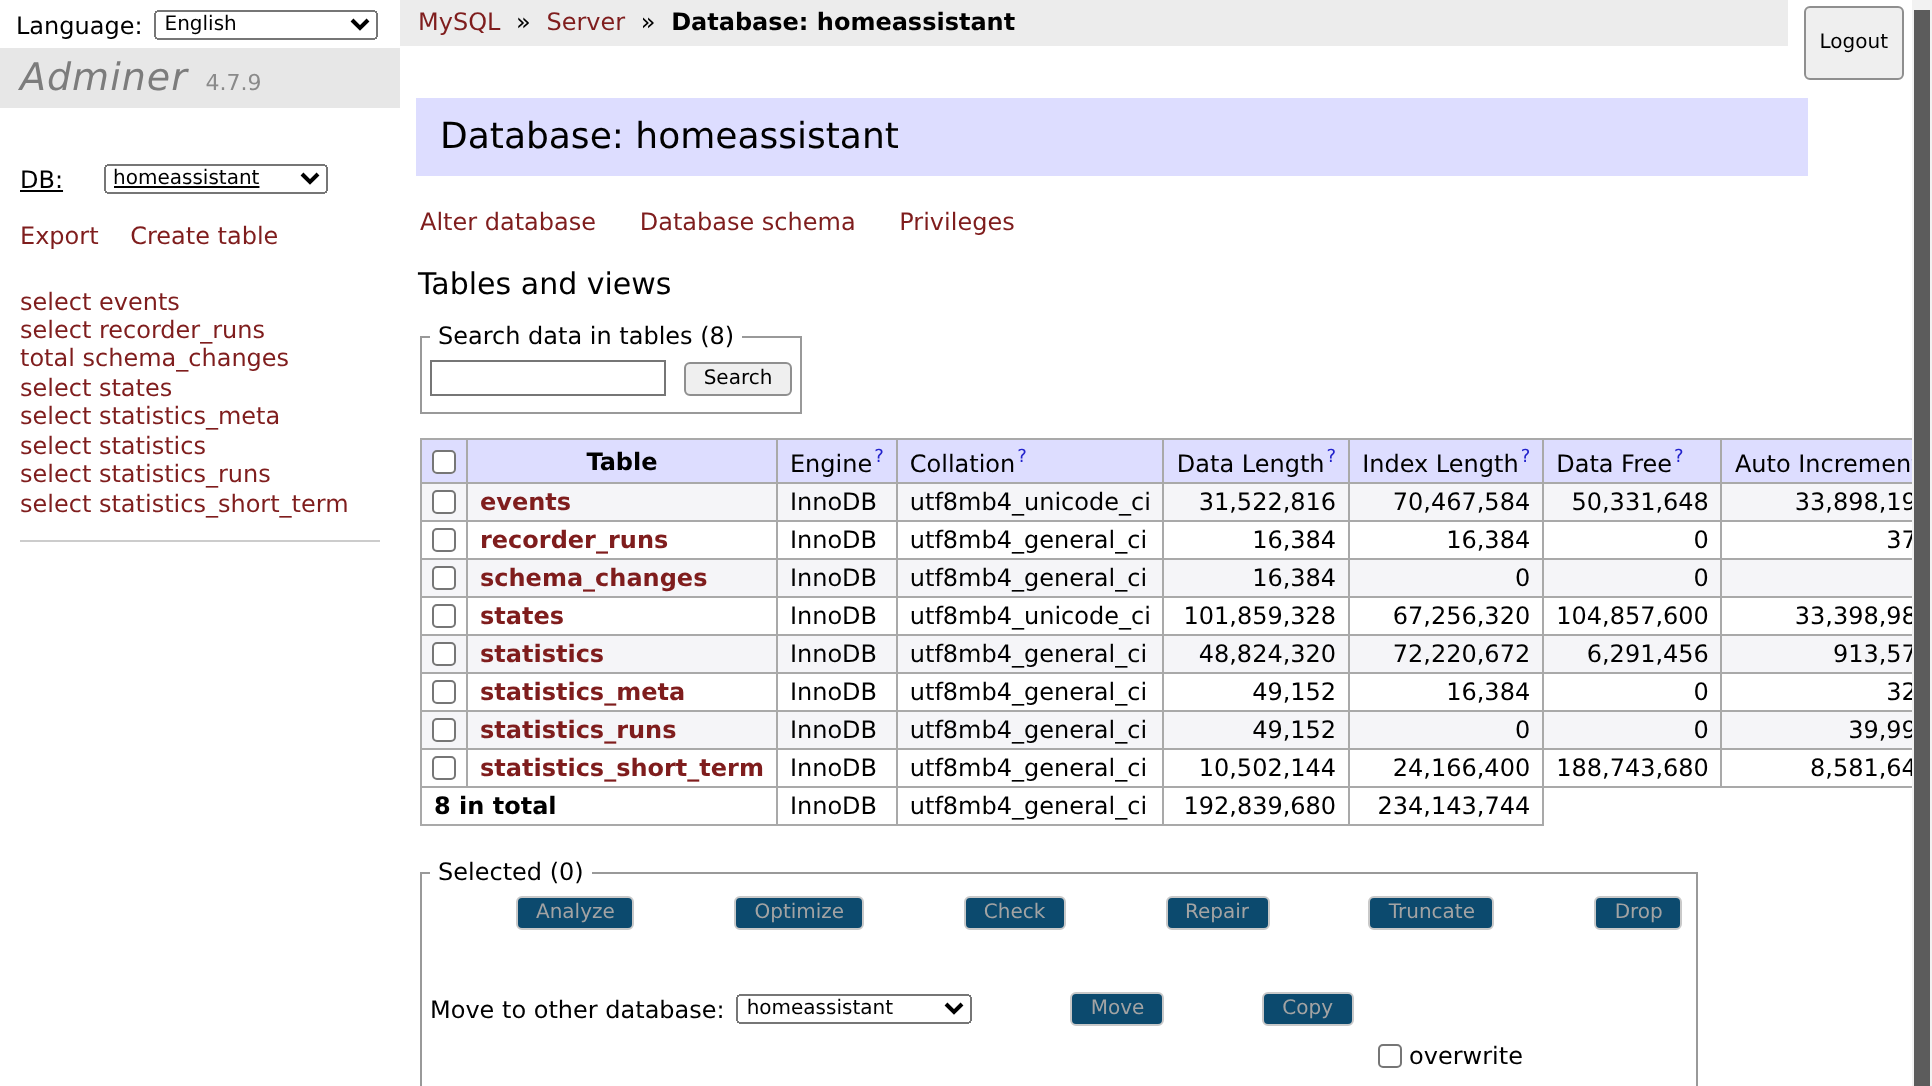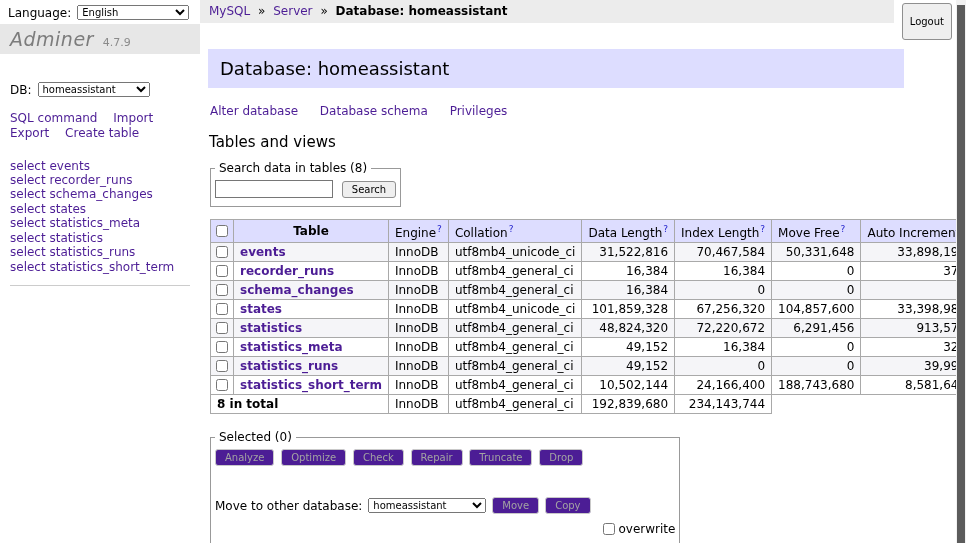--- a/index.html
+++ b/index.html
@@ -2,39 +2,39 @@
 <html><head>
 <meta charset="utf-8">
 <style>
   * { box-sizing: border-box; }
   html, body { margin: 0; padding: 0; }
   body {
     width: 966px; height: 543px; overflow: hidden;
     font-family: "DejaVu Sans", "Liberation Sans", sans-serif;
     font-size: 12px; color: #000; background: #fff; position: relative;
   }
-  a { color: #4c1d95; text-decoration: none; cursor: pointer; }
+  a { color: #7f1d1d; text-decoration: none; cursor: pointer; }
   select, button, input { font-family: "DejaVu Sans", "Liberation Sans", sans-serif; font-size: 10px; }
   button {
     padding: 2px 9px; background: #efefef; border: 1px solid #8f8f8f;
     border-radius: 3px; color: #000; cursor: pointer;
   }
-  button:disabled { color: #a3a3a3; border-color: #c9c9c9; background: #4c1d95; cursor: default; }
+  button:disabled { color: #a3a3a3; border-color: #c9c9c9; background: #0c4a6e; cursor: default; margin-left: 43px; }
 
   .page { width: 966px; height: 391px; display: flex; position: relative; }
 
   
   .left-col { flex: 0 0 200px; width: 200px; }
   .lang-row { padding: 5px 8px 4px; display: flex; align-items: center; gap: 6px; }
   .lang-row select { width: 112px; }
   .logo { background: #e7e7e7; padding: 4px 10px; }
   .logo-name { font-size: 19px; font-style: italic; color: #7c7c7c; letter-spacing: .5px; }
   .logo-ver { font-size: 11px; color: #8a8a8a; margin-left: 5px; }
   .side-body { padding: 6px 10px 0; }
-  .db-row { margin: 22px 0 10px; display: flex; align-items: center; gap: 6px; }
+  .db-row { margin: 22px 0 10px; display: flex; align-items: center; gap: 20px; text-decoration: underline; }
   .db-row select { width: 112px; }
   .side-links { margin: 14px 0 0; line-height: 1.25; }
   .side-links a { margin-right: 12px; white-space: nowrap; }
   .table-links { margin: 18px 0 10px; }
   .table-links a { display: block; line-height: 1.12; padding: 0.5px 0; }
   .side-hr { border: 0; border-top: 1px solid #ccc; margin: 8px 0 0; }
 
   
   .main-col { flex: 1; min-width: 0; }
   .top-row { display: flex; align-items: flex-start; }
@@ -104,33 +104,29 @@
     <div class="side-body">
       <div class="db-row">
         <span>DB:</span>
         <select>
           <option>homeassistant</option>
         </select>
       </div>
 
       <div class="side-links">
         <div>
-          <a>SQL command</a>
-          <a>Import</a>
-        </div>
-        <div>
           <a>Export</a>
           <a>Create table</a>
         </div>
       </div>
 
       <div class="table-links">
         <a>select events</a>
         <a>select recorder_runs</a>
-        <a>select schema_changes</a>
+        <a>total schema_changes</a>
         <a>select states</a>
         <a>select statistics_meta</a>
         <a>select statistics</a>
         <a>select statistics_runs</a>
         <a>select statistics_short_term</a>
       </div>
       <hr class="side-hr">
     </div>
   </div>
 
@@ -165,21 +161,21 @@
 
       <table class="db-tables">
         <thead>
           <tr>
             <td class="cb"><input type="checkbox" style=""></td>
             <th class="tbl-head"><span>Table</span></th>
             <td><span>Engine</span><sup class="help">?</sup></td>
             <td><span>Collation</span><sup class="help">?</sup></td>
             <td><span>Data Length</span><sup class="help">?</sup></td>
             <td><span>Index Length</span><sup class="help">?</sup></td>
-            <td><span>Move Free</span><sup class="help">?</sup></td>
+            <td><span>Data Free</span><sup class="help">?</sup></td>
             <td><span>Auto Increment</span><sup class="help">?</sup></td>
 
           </tr>
         </thead>
         <tbody>
           <tr>
             <td class="cb"><input type="checkbox" style=""></td>
             <td class="name"><a>events</a></td>
             <td>InnoDB</td>
             <td>utf8mb4_unicode_ci</td>

